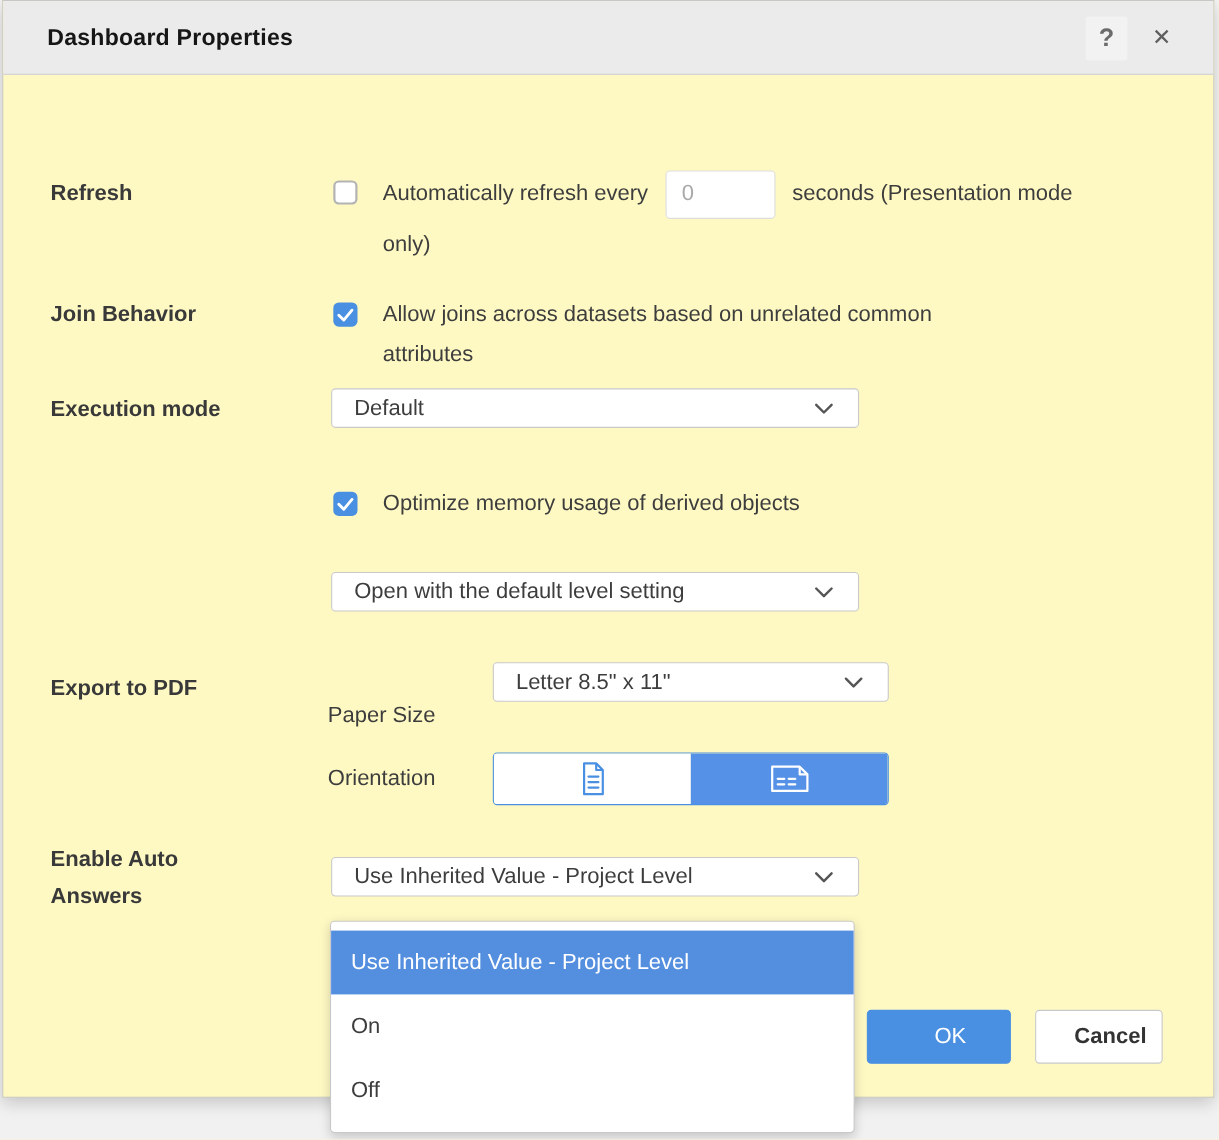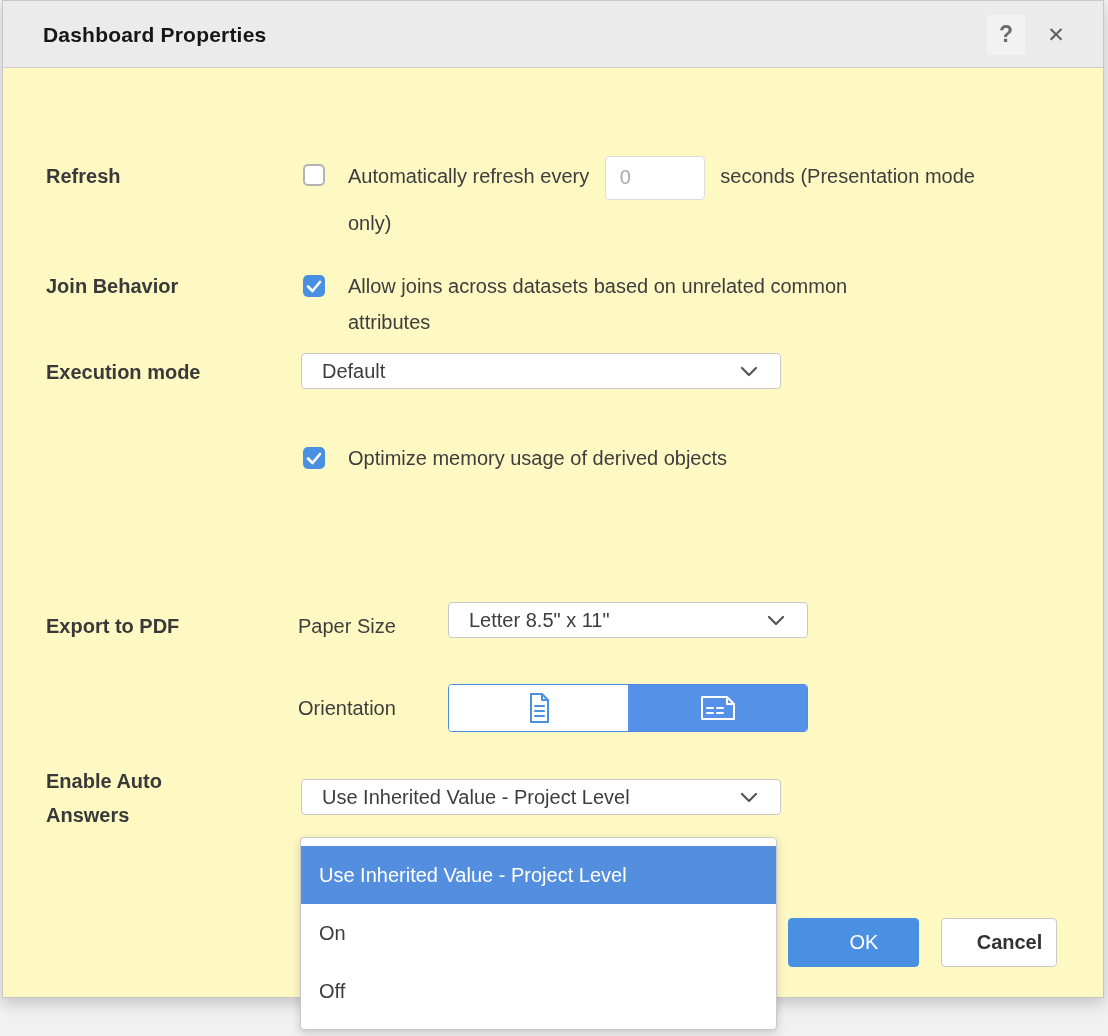--- a/index.html
+++ b/index.html
@@ -154,23 +154,29 @@
         </svg>
     </div>
 
     <div class="checkbox checked" style="left:300px; top:446px;">
       <svg viewBox="0 0 22 22">
           <polyline points="5,11.5 9.5,16 17,7" fill="none" stroke="#ffffff" stroke-width="2.6" stroke-linecap="round" stroke-linejoin="round"></polyline>
         </svg>
     </div>
     <div class="optimize-text">Optimize memory usage of derived objects</div>
 
+    <div class="select" style="left:298px; top:519px; width:480px;">
+      <span>Open with the default level setting</span>
+      <svg class="chev" width="18" height="11" viewBox="0 0 18 11">
+          <polyline points="2,2 9,9 16,2" fill="none" stroke="#555555" stroke-width="2.2" stroke-linecap="round" stroke-linejoin="round"></polyline>
+        </svg>
+    </div>
 
     <div class="row-label" style="top:608px;">Export to PDF</div>
-    <div class="sub-label" style="left:295px; top:612px;">Paper Size</div>
+    <div class="sub-label" style="left:295px; top:636px;">Paper Size</div>
     <div class="select" style="left:445px; top:601px; width:360px;">
       <span>Letter 8.5" x 11"</span>
       <svg class="chev" width="18" height="11" viewBox="0 0 18 11">
           <polyline points="2,2 9,9 16,2" fill="none" stroke="#555555" stroke-width="2.2" stroke-linecap="round" stroke-linejoin="round"></polyline>
         </svg>
     </div>
 
     <div class="sub-label" style="left:295px; top:694px;">Orientation</div>
     <div class="orient-toggle">
       <div class="orient-seg portrait">

